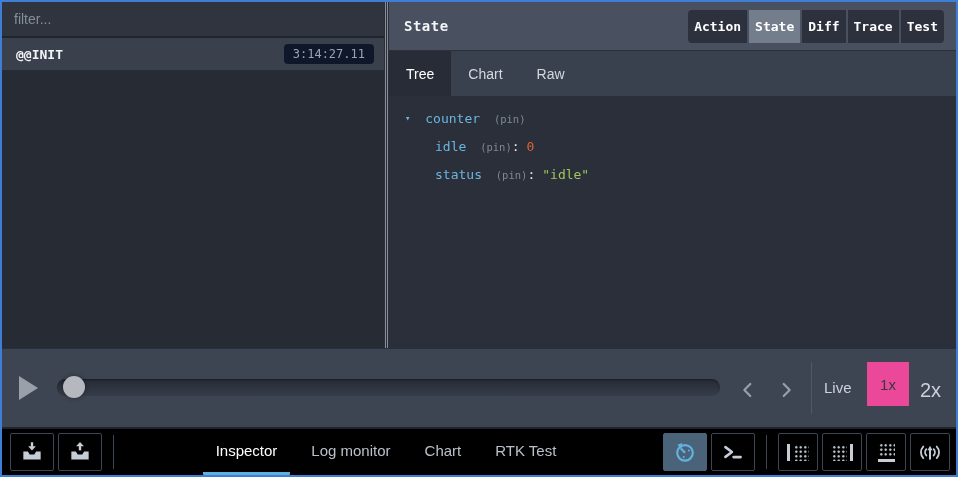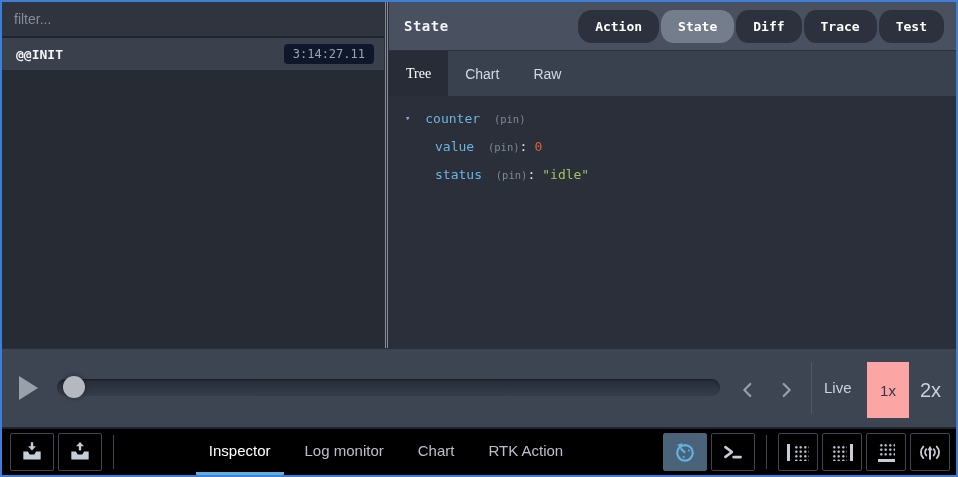--- a/index.html
+++ b/index.html
@@ -40,30 +40,30 @@
     background:linear-gradient(90deg,#2A2F39 0 1px,#878D97 1px 2px,#2A2F39 2px 3px,#878D97 3px 4px,#2A2F39 4px 5px);
   }
 
   
   .right-panel { flex:1; display:flex; flex-direction:column; min-width:0; }
   .state-header { height:48px; background:#495160; display:flex; align-items:center; padding:0 12px 0 15px; }
   .state-title { font-size:14px; font-weight:bold; color:#F3F5F8; letter-spacing:.5px; }
   .tab-group { margin-left:auto; display:flex; border-radius:4px; overflow:hidden; }
   .htab {
     font-size:13px; font-weight:bold; color:#FFFFFF; background:#2C313D;
-    padding:9px 17px; border-left:2px solid #495160; cursor:pointer;border-radius:14px;
+    padding:9px 6px; border-left:2px solid #495160; cursor:pointer;
   }
   .htab:first-child { border-left:none; }
   .htab.selected { background:#747D8B; }
 
   .subtab-bar { height:46px; background:#3A414E; border-top:1px solid #2C313C; display:flex; }
   .subtab {
     padding:0 17px; line-height:46px; font-size:14px; color:#D4D9DF; cursor:pointer;
   }
-  .subtab.selected { background:#272C36; color:#FFFFFF;font-family:Liberation Serif, serif; }
+  .subtab.selected { background:#272C36; color:#FFFFFF; }
 
   .tree-content {
     flex:1; background:#2A2F3A; padding:14px 0 0 16px;
     font-family:"DejaVu Sans Mono","Liberation Mono",monospace; font-size:13px;
   }
   .tree-row { margin-bottom:12px; line-height:16px; white-space:nowrap; }
   .tree-row.child { padding-left:30px; }
   .expander { color:#6CB5E0; font-size:9px; margin-right:7px; vertical-align:2px; cursor:pointer; }
   .tree-key { color:#6CB5E0; }
   .tree-pin { color:#7E8894; font-size:10.5px; margin-left:6px; cursor:pointer; }
@@ -86,22 +86,22 @@
   }
   .slider-thumb {
     position:absolute; left:6px; top:-3px; width:22px; height:22px; border-radius:50%;
     background:#B5B9BF; box-shadow:0 0 5px rgba(0,0,0,.35); cursor:grab;
   }
   .step-btn { position:absolute; top:26px; width:30px; height:30px; display:flex; align-items:center; justify-content:center; cursor:pointer; }
   .step-back { left:731px; } .step-forward { left:769px; }
   .tl-divider { position:absolute; left:809px; top:13px; width:1px; height:52px; background:#505866; }
   .live-label { position:absolute; left:822px; top:30px; font-size:15px; color:#CCD2DA; cursor:pointer; }
   .speed-1x {
-    position:absolute; left:865px; top:13px; width:42px; height:56px;
-    background:#fca5a5; color:#333A46; font-size:15px;
+    position:absolute; left:865px; top:13px; width:42px; height:44px;
+    background:#ec4899; color:#333A46; font-size:15px;
     display:flex; align-items:center; justify-content:center; cursor:pointer;
   }
   .speed-2x { position:absolute; left:918px; top:30px; font-size:20px; color:#CCD2DA; cursor:pointer; }
 
   
   .footer { position:relative; height:48px; flex:none; background:#000000; border-top:2px solid #1F242E; }
   .icon-btn {
     width:44px; height:38px; border:1px solid #3E4552; border-radius:2px;
     display:flex; align-items:center; justify-content:center; cursor:pointer; background:transparent;
   }
@@ -169,21 +169,21 @@
         <div class="subtab">Raw</div>
       </div>
 
       <div class="tree-content">
         <div class="tree-row">
           <span class="expander">▾</span>
           <span class="tree-key">counter</span>
           <span class="tree-pin">(pin)</span>
         </div>
         <div class="tree-row child">
-          <span class="tree-key">value</span>
+          <span class="tree-key">idle</span>
           <span class="tree-pin">(pin)</span><span class="tree-colon">:</span><span class="val-number">0</span>
         </div>
         <div class="tree-row child">
           <span class="tree-key">status</span>
           <span class="tree-pin">(pin)</span><span class="tree-colon">:</span><span class="val-string">"idle"</span>
         </div>
       </div>
     </div>
   </div>
 
@@ -226,21 +226,21 @@
           <path d="M4 11.5 h4.2 l1.7 2.7 h4.2 l1.7 -2.7 H20 V19 H4 Z" fill="#C7CDD6"></path>
         </svg>
       </div>
       <div class="footer-divider"></div>
     </div>
 
     <div class="footer-tabs">
       <div class="footer-tab selected">Inspector</div>
       <div class="footer-tab">Log monitor</div>
       <div class="footer-tab">Chart</div>
-      <div class="footer-tab">RTK Action</div>
+      <div class="footer-tab">RTK Test</div>
     </div>
 
     <div class="footer-right">
       <div class="icon-btn active">
         <svg width="26" height="26" viewBox="0 0 24 24">
           <circle cx="12" cy="12.8" r="7.2" fill="none" stroke="#62B2DE" stroke-width="2"></circle>
           <line x1="12" y1="12.8" x2="8" y2="8.6" stroke="#62B2DE" stroke-width="2"></line>
           <polygon points="9.6,3.6 4.8,5.2 8.6,8.8" fill="#62B2DE"></polygon>
           <circle cx="15.6" cy="10.6" r="0.95" fill="#62B2DE"></circle>
           <circle cx="10.8" cy="16.6" r="0.95" fill="#62B2DE"></circle>

